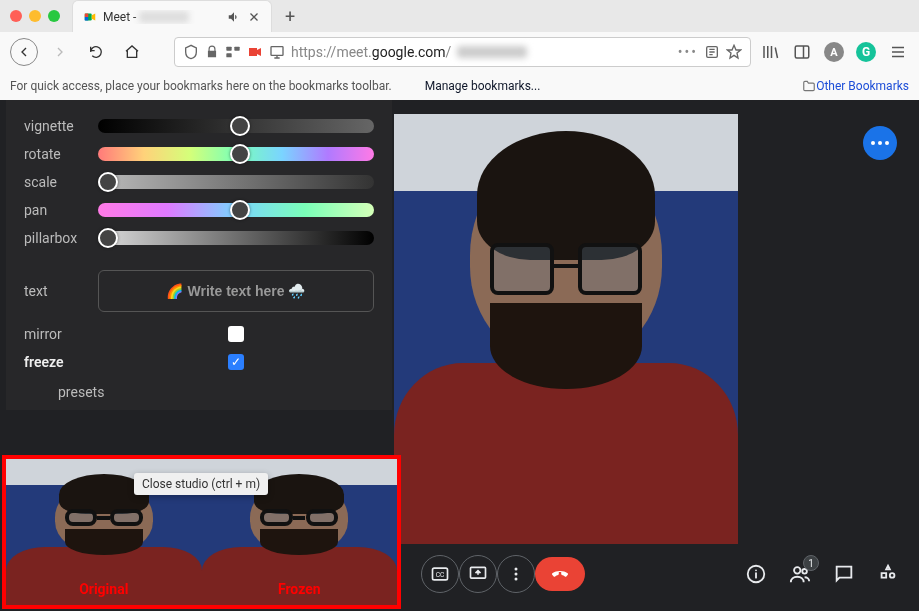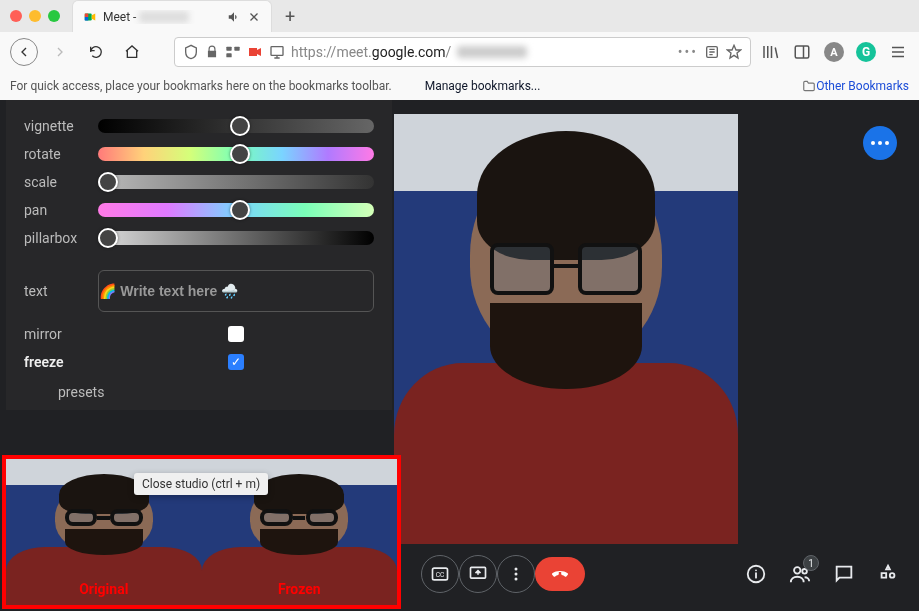--- a/index.html
+++ b/index.html
@@ -50,21 +50,21 @@
   .slider-track { position: absolute; width: 100%; height: 14px; border-radius: 7px; }
   .slider-thumb { position: absolute; top: -3px; width: 20px; height: 20px; border-radius: 50%; background: #444; border: 2.5px solid #fff; box-shadow: 0 0 3px rgba(0,0,0,0.5); cursor: pointer; }
   .g-dark { background: linear-gradient(90deg, #000, #666); }
   .g-rainbow { background: linear-gradient(90deg, #ff7a7a, #ffd27a, #d4ff7a, #7affb8, #7ad4ff, #b07aff, #ff7ae6); }
   .g-gray { background: linear-gradient(90deg, #bbb, #333); }
   .g-pan { background: linear-gradient(90deg, #ff7ae6, #e07aff, #7ad4ff, #7affb8, #d4ffb8); }
   .g-tilt { background: linear-gradient(90deg, #9a9aff, #b8b8ff, #ffd4b8, #d4ffb8, #7affb8); }
   .g-box { background: linear-gradient(90deg, #ddd, #000); }
   
   .text-row { display: flex; align-items: center; gap: 10px; margin: 18px 0 8px; }
-  .text-input { flex: 1; height: 42px; border: 1px solid #555; border-radius: 6px; background: transparent; color: #ccc; font-size: 14px; }
+  .text-input { flex: 1; height: 42px; border: 1px solid #555; border-radius: 6px; background: transparent; color: #ccc; text-align: center; font-size: 14px; }
   .text-input::placeholder { color: #999; font-weight: 600; }
   
   .checkbox { width: 16px; height: 16px; border-radius: 3px; }
   .cb-unchecked { background: #fff; }
   .cb-checked { background: #2b7fff; display: flex; align-items: center; justify-content: center; color: #fff; font-size: 12px; }
   .cb-container { flex: 1; display: flex; justify-content: center; }
   
   .presets-row { display: flex; align-items: center; gap: 16px; margin-top: 8px; }
   .presets-label { width: 64px; color: #bbb; margin-left: 34px; }
   .preset-btn { color: #ccc; cursor: pointer; font-size: 13px; }

